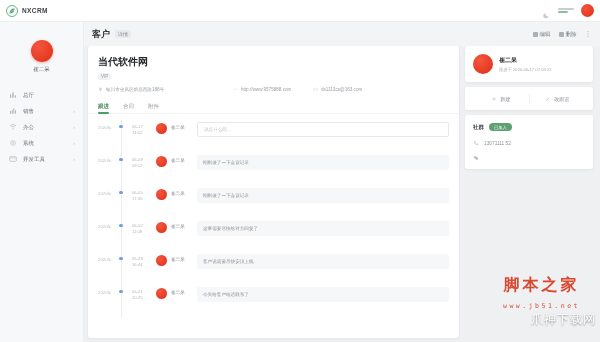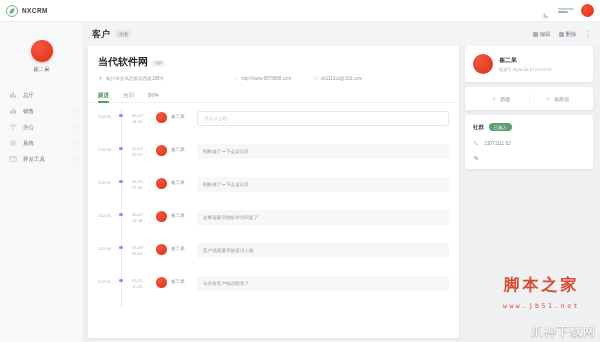--- a/index.html
+++ b/index.html
@@ -121,21 +121,21 @@
   .main {
     position: absolute; top: 46px; left: 88px;
     width: 371px; height: 292px;
     background: #ffffff;
     border-radius: 3px;
     box-shadow: 0 1px 3px rgba(30,35,45,.06);
     overflow: hidden;
     z-index: 5;
   }
   .cust-head { padding: 9px 10px 7px 10px; }
-  .cust-title-row { display: flex; align-items: baseline; gap: 4px; }
+  .cust-title-row { display: flex; align-items: baseline; gap: 4px; flex-direction: column; }
   .cust-title { font-size: 10px; color: #24282c; font-weight: 600; }
   .cust-badge {
     font-size: 4.5px; color: #9aa0a6;
     background: #f0f2f4; padding: 1px 3px; border-radius: 2px;
   }
   .cust-meta {
     display: flex; align-items: center;
     margin-top: 7px; gap: 0;
   }
   .meta-item {
@@ -271,21 +271,21 @@
     font-family: "DejaVu Serif", serif;
     font-size: 16px; color: #d9381e; letter-spacing: 3px;
     font-weight: 700; opacity: .92;
   }
   .wm-jb-en {
     font-family: "DejaVu Sans Mono", monospace;
     font-size: 6.5px; color: #d9381e; letter-spacing: 2.5px;
     margin-top: 6px; opacity: .9;
   }
   .wm-zs {
-    position: absolute; right: 4px; bottom: 2px;
+    position: absolute; right: 4px; bottom: 14px;
     font-family: Liberation Sans, sans-serif;
     font-size: 12px; color: #ffffff; letter-spacing: 1px;
     text-shadow: 0 1px 2px rgba(0,0,0,.45);
     z-index: 40; pointer-events: none;
   }
 </style>
 </head>
 <body>
 
 <div class="app">

